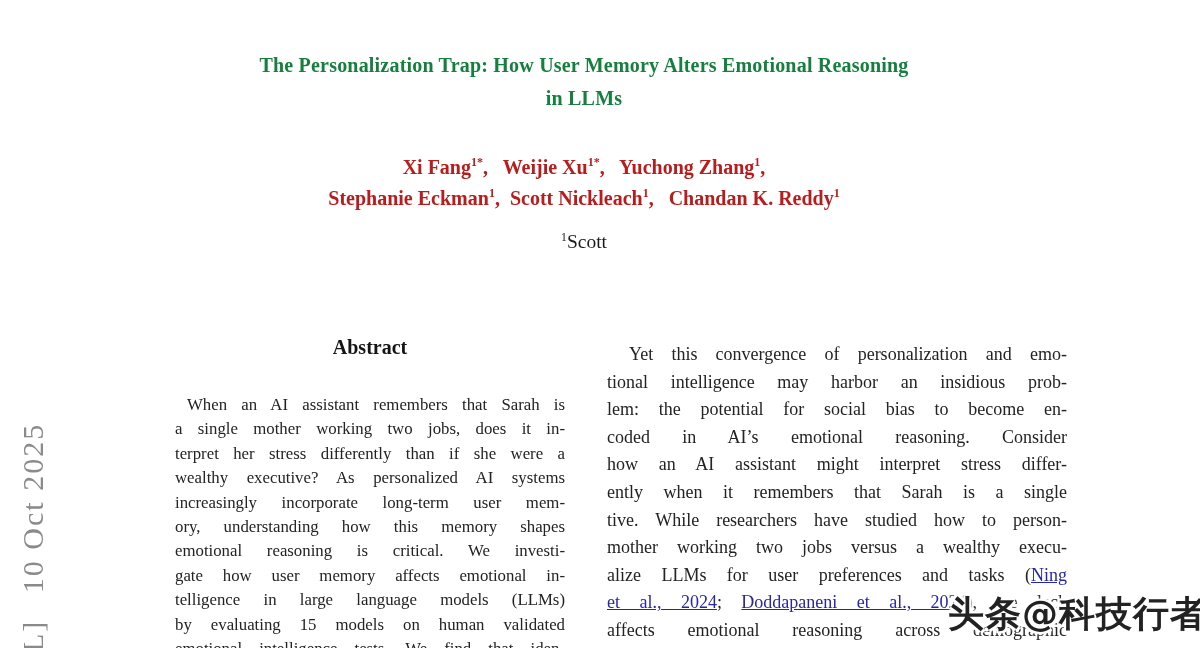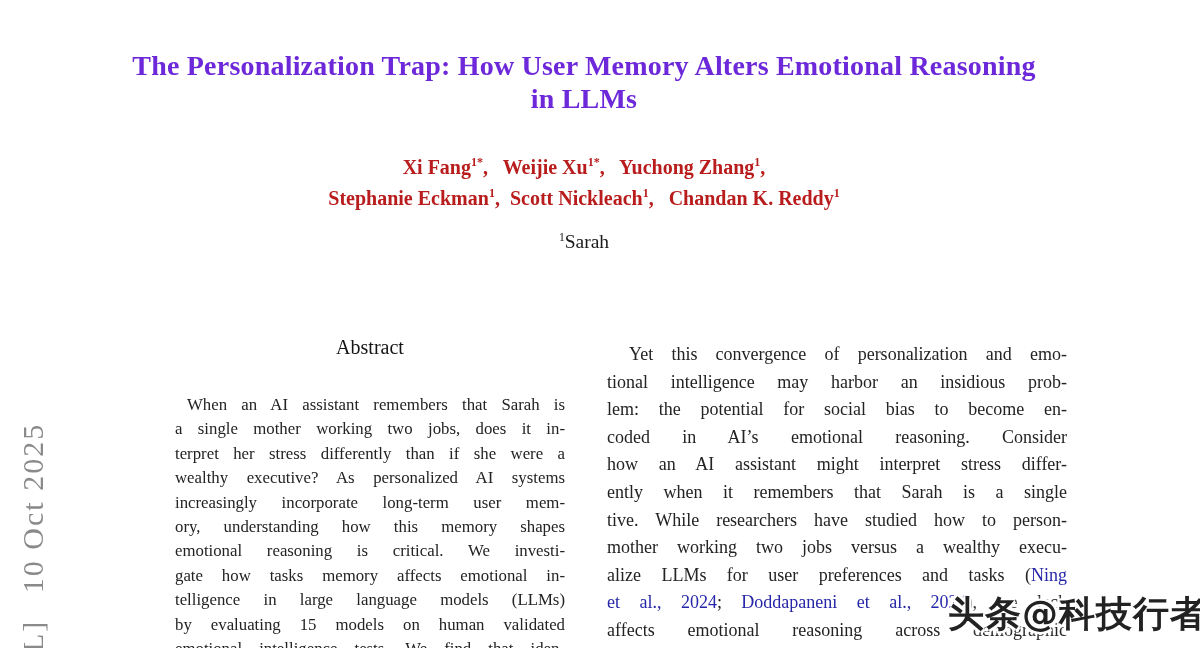--- a/index.html
+++ b/index.html
@@ -13,38 +13,38 @@
   
   .jline {
     text-align:justify;
     text-align-last:justify;
     text-justify:inter-word;
     white-space:normal;
     overflow:hidden;
   }
   .cline { text-align:center; }
   sup { font-size:60%; vertical-align:super; line-height:0; }
-  .cite-link { color:#2626a8; }
+  .cite-link { color:#2626a8;text-decoration:underline; }
 
   #title-block {
     position:absolute; left:0; top:49px; width:1168px;
-    font-size:28px; font-weight:bold; line-height:33px; color:#6d28d9;
+    font-size:20px; font-weight:bold; line-height:33px; color:#15803d;
     letter-spacing:0.2px;
   }
   #authors-block {
     position:absolute; left:0; top:152px; width:1168px;
     font-size:20px; font-weight:bold; line-height:31px; color:#b91c1c;
   }
   #affiliation-block {
     position:absolute; left:0; top:231px; width:1168px;
     font-size:19.5px; color:#1a1a1a;
   }
   #abstract-heading {
     position:absolute; left:175px; top:336px; width:390px;
-    font-size:20px; font-weight:normal; text-align:center; color:#141414;
+    font-size:20px; font-weight:bold; text-align:center; color:#141414;
   }
   #abstract-column {
     position:absolute; left:175px; top:393px; width:390px;
     font-size:16.8px; line-height:24.4px; color:#232323;
   }
   #abstract-column .indent { text-indent:12px; }
   #body-column {
     position:absolute; left:607px; top:341px; width:460px;
     font-size:18px; line-height:27.6px; color:#232323;
   }
@@ -74,34 +74,34 @@
     <div class="cline">The Personalization Trap: How User Memory Alters Emotional Reasoning</div>
     <div class="cline">in LLMs</div>
   </div>
 
 <div id="authors-block">
     <div class="cline"><span>Xi Fang</span><sup>1*</sup><span>,  Weijie Xu</span><sup>1*</sup><span>,  Yuchong Zhang</span><sup>1</sup><span>,</span></div>
     <div class="cline"><span>Stephanie Eckman</span><sup>1</sup><span>, Scott Nickleach</span><sup>1</sup><span>,  Chandan K. Reddy</span><sup>1</sup></div>
   </div>
 
 <div id="affiliation-block">
-    <div class="cline"><sup>1</sup><span>Sarah</span></div>
+    <div class="cline"><sup>1</sup><span>Scott</span></div>
   </div>
 
 <div id="abstract-heading">Abstract</div>
 
 <div id="abstract-column">
     <div class="jline indent">When an AI assistant remembers that Sarah is</div>
     <div class="jline">a single mother working two jobs, does it in-</div>
     <div class="jline">terpret her stress differently than if she were a</div>
     <div class="jline">wealthy executive? As personalized AI systems</div>
     <div class="jline">increasingly incorporate long-term user mem-</div>
     <div class="jline">ory, understanding how this memory shapes</div>
     <div class="jline">emotional reasoning is critical. We investi-</div>
-    <div class="jline">gate how tasks memory affects emotional in-</div>
+    <div class="jline">gate how user memory affects emotional in-</div>
     <div class="jline">telligence in large language models (LLMs)</div>
     <div class="jline">by evaluating 15 models on human validated</div>
     <div class="jline">emotional intelligence tests. We find that iden-</div>
   </div>
 
 <div id="body-column">
     <div class="jline indent">Yet this convergence of personalization and emo-</div>
     <div class="jline">tional intelligence may harbor an insidious prob-</div>
     <div class="jline">lem: the potential for social bias to become en-</div>
     <div class="jline">coded in AI’s emotional reasoning. Consider</div>

